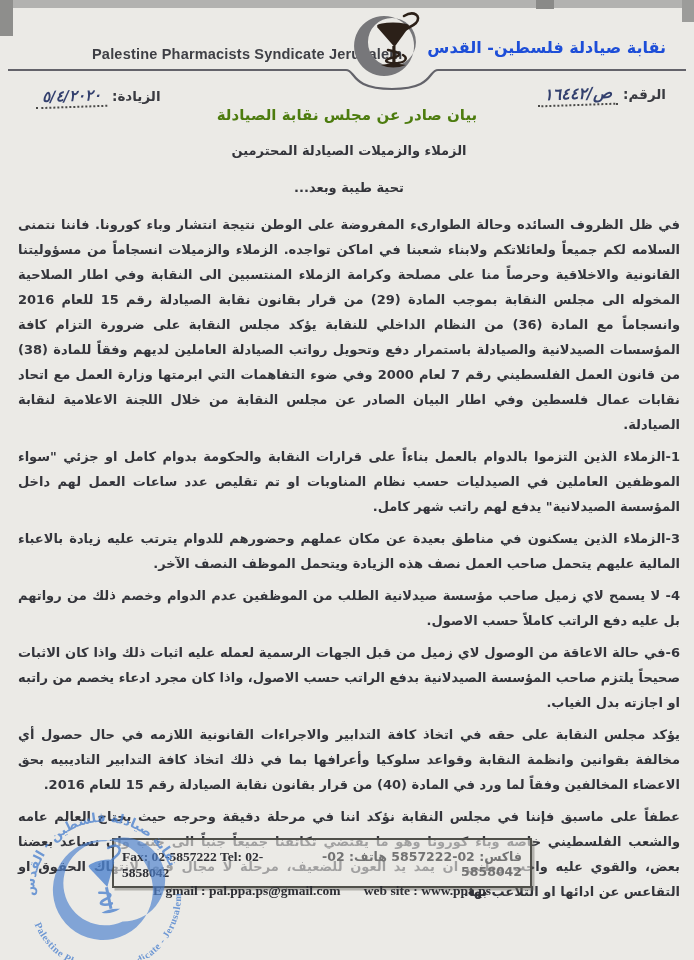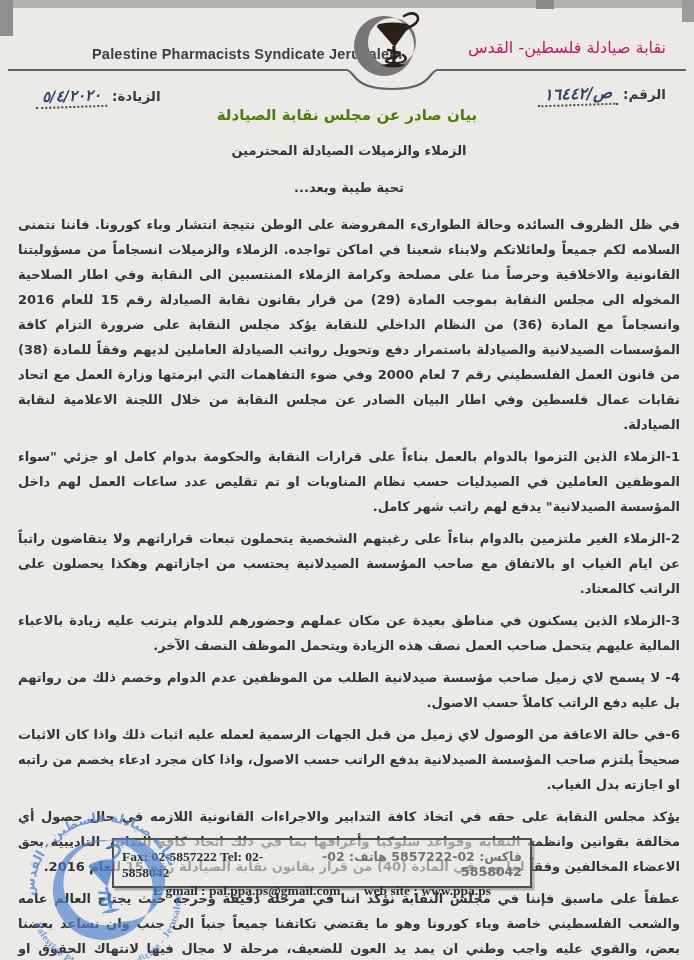--- a/index.html
+++ b/index.html
@@ -13,21 +13,21 @@
   }
   
   .scan-band{position:absolute;top:0;left:0;width:694px;height:8px;background:#b2b2b0;}
   .scan-corner-left{position:absolute;top:0;left:0;width:13px;height:36px;background:#8e8e8c;}
   .scan-mark-top{position:absolute;top:0;left:536px;width:18px;height:9px;background:#8a8a88;}
   .scan-mark-right{position:absolute;top:0;left:682px;width:12px;height:22px;background:#9c9c9a;}
 
   
   .org-en{position:absolute;top:46px;left:92px;font-family:"Liberation Sans","DejaVu Sans",sans-serif;
           font-weight:bold;font-size:14.5px;color:#3e3f45;letter-spacing:.2px;}
-  .org-ar{position:absolute;top:38px;right:28px;font-weight:normal;font-size:16px;color:#be185d;direction:rtl;}
+  .org-ar{position:absolute;top:38px;right:28px;font-weight:bold;font-size:16px;color:#1d4ed8;direction:rtl;}
   .logo-svg{position:absolute;top:6px;left:348px;}
   .separator-svg{position:absolute;top:62px;left:0;}
 
   .ref-row{position:absolute;top:84px;right:28px;direction:rtl;font-size:13.5px;font-weight:bold;color:#3a3b41;}
   .date-row{position:absolute;top:87px;left:36px;direction:rtl;font-size:13.5px;font-weight:bold;color:#3a3b41;}
   .hand{display:inline-block;font-style:italic;font-weight:bold;font-size:16px;color:#33406e;
         border-bottom:2px dotted #4a4a48;padding:0 6px 1px 6px;transform:rotate(-2deg);}
   .date-row .hand{font-size:15px;}
 
   .doc-title{position:absolute;top:106px;left:0;width:100%;text-align:center;
@@ -92,21 +92,20 @@
     <span class="hand">٥/٤/٢٠٢٠</span>
   </div>
 
   <div class="doc-title">بيان صادر عن مجلس نقابة الصيادلة</div>
 
   <div class="body-text">
     <p class="salutation">الزملاء والزميلات الصيادلة المحترمين</p>
     <p class="greeting">تحية طيبة وبعد...</p>
     <p>في ظل الظروف السائده وحالة الطوارىء المفروضة على الوطن نتيجة انتشار وباء كورونا. فاننا نتمنى السلامه لكم جميعاً ولعائلاتكم ولابناء شعبنا في اماكن تواجده. الزملاء والزميلات انسجاماً من مسؤوليتنا القانونية والاخلاقية وحرصاً منا على مصلحة وكرامة الزملاء المنتسبين الى النقابة وفي اطار الصلاحية المخوله الى مجلس النقابة بموجب المادة (29) من قرار بقانون نقابة الصيادلة رقم 15 للعام 2016 وانسجاماً مع المادة (36) من النظام الداخلي للنقابة يؤكد مجلس النقابة على ضرورة التزام كافة المؤسسات الصيدلانية والصيادلة باستمرار دفع وتحويل رواتب الصيادلة العاملين لديهم وفقاً للمادة (38) من قانون العمل الفلسطيني رقم 7 لعام 2000 وفي ضوء التفاهمات التي ابرمتها وزارة العمل مع اتحاد نقابات عمال فلسطين وفي اطار البيان الصادر عن مجلس النقابة من خلال اللجنة الاعلامية لنقابة الصيادلة.</p>
     <p>1-الزملاء الذين التزموا بالدوام بالعمل بناءاً على قرارات النقابة والحكومة بدوام كامل او جزئي "سواء الموظفين العاملين في الصيدليات حسب نظام المناوبات او تم تقليص عدد ساعات العمل لهم داخل المؤسسة الصيدلانية" يدفع لهم راتب شهر كامل.</p>
-    <p>2-الزملاء الغير ملتزمين بالدوام بناءاً على رغبتهم الشخصية يتحملون تبعات قراراتهم ولا يتقاضون راتباً عن ايام الغياب او بالاتفاق مع صاحب المؤسسة الصيدلانية يحتسب من اجازاتهم وهكذا يحصلون على الراتب كالمعتاد.</p>
     <p>3-الزملاء الذين يسكنون في مناطق بعيدة عن مكان عملهم وحضورهم للدوام يترتب عليه زيادة بالاعباء المالية عليهم يتحمل صاحب العمل نصف هذه الزيادة ويتحمل الموظف النصف الآخر.</p>
     <p>4- لا يسمح لاي زميل صاحب مؤسسة صيدلانية الطلب من الموظفين عدم الدوام وخصم ذلك من رواتهم بل عليه دفع الراتب كاملاً حسب الاصول.</p>
     <p>6-في حالة الاعاقة من الوصول لاي زميل من قبل الجهات الرسمية لعمله عليه اثبات ذلك واذا كان الاثبات صحيحاً يلتزم صاحب المؤسسة الصيدلانية بدفع الراتب حسب الاصول، واذا كان مجرد ادعاء يخصم من راتبه او اجازته بدل الغياب.</p>
     <p>يؤكد مجلس النقابة على حقه في اتخاذ كافة التدابير والاجراءات القانونية اللازمه في حال حصول أي مخالفة بقوانين وانظمة النقابة وقواعد سلوكيا وأعرافها بما في ذلك اتخاذ كافة التدابير التاديبيه بحق الاعضاء المخالفين وفقاً لما ورد في المادة (40) من قرار بقانون نقابة الصيادلة رقم 15 للعام 2016.</p>
     <p>عطفاً على ماسبق فإننا في مجلس النقابة نؤكد اننا في مرحلة دقيقة وحرجه حيث يجتاح العالم عامه والشعب الفلسطيني خاصة وباء كورونا وهو ما يقتضي تكاتفنا جميعاً جنباً الى جنب وان نساعد بعضنا بعض، والقوي عليه واجب وطني ان يمد يد العون للضعيف، مرحلة لا مجال فيها لانتهاك الحقوق او التقاعس عن ادائها او التلاعب بها.</p>
 
   </div>
 
   <div class="footer-box">
     <div class="footer-row1">

